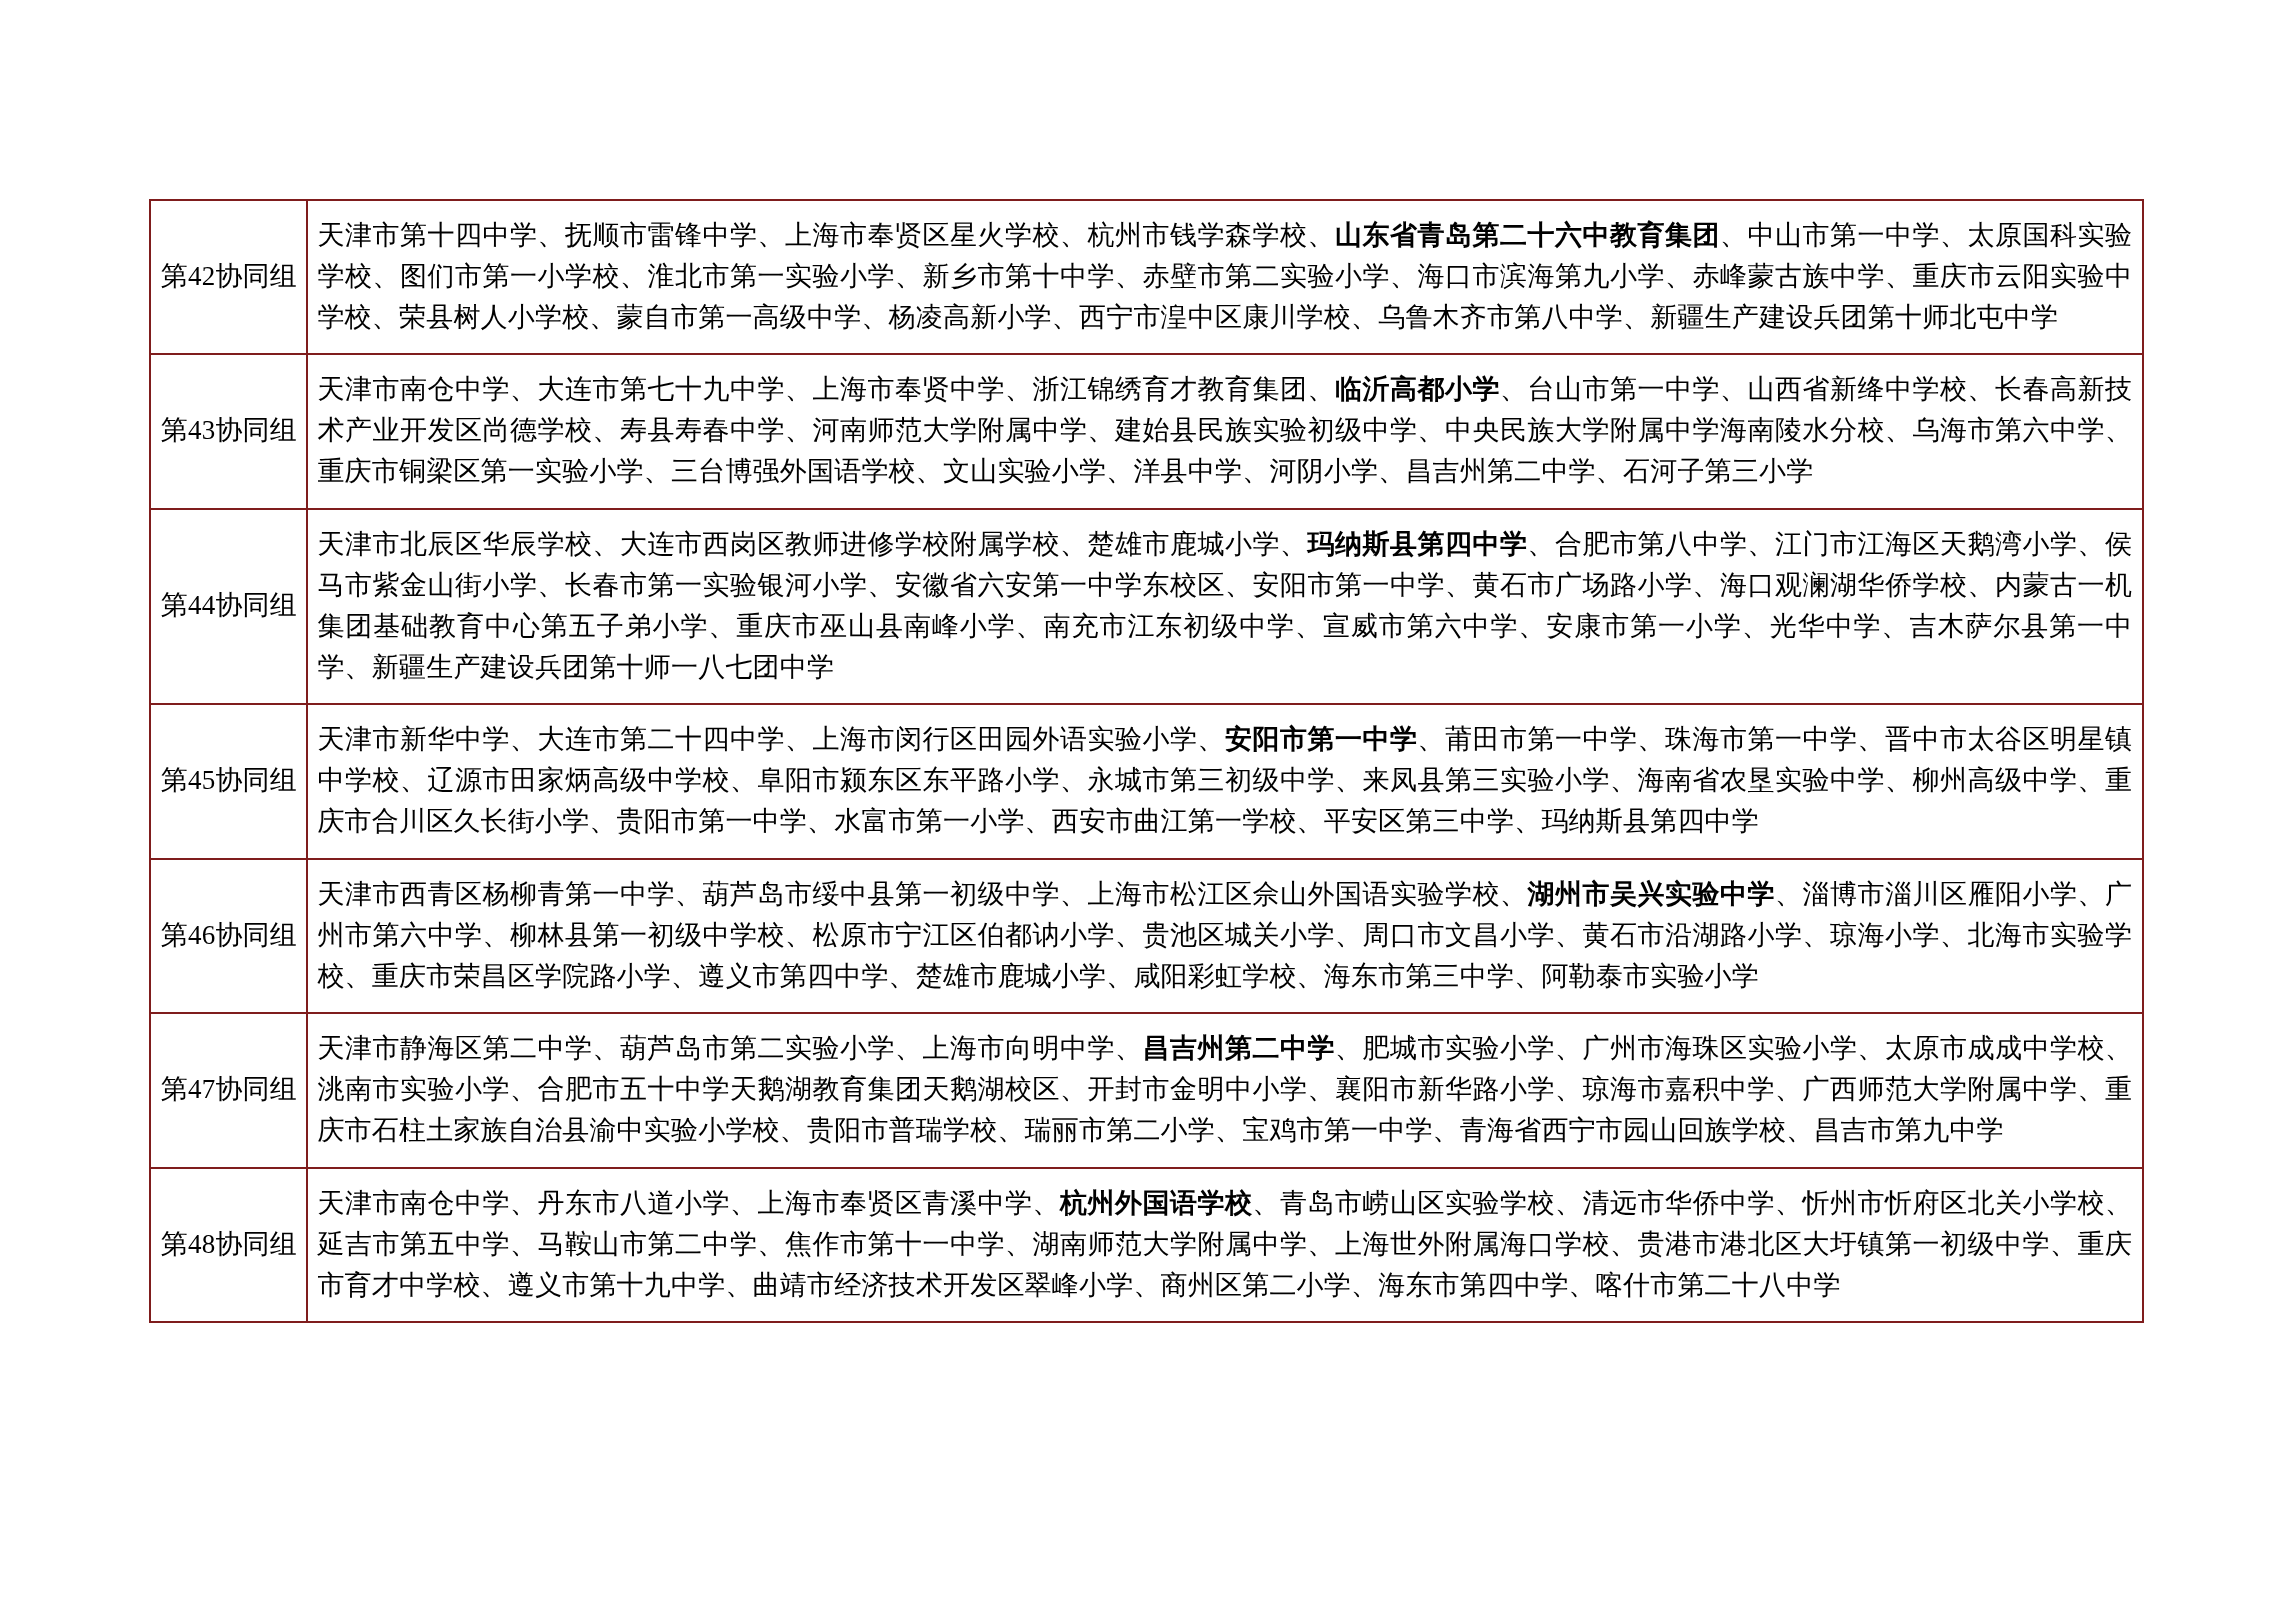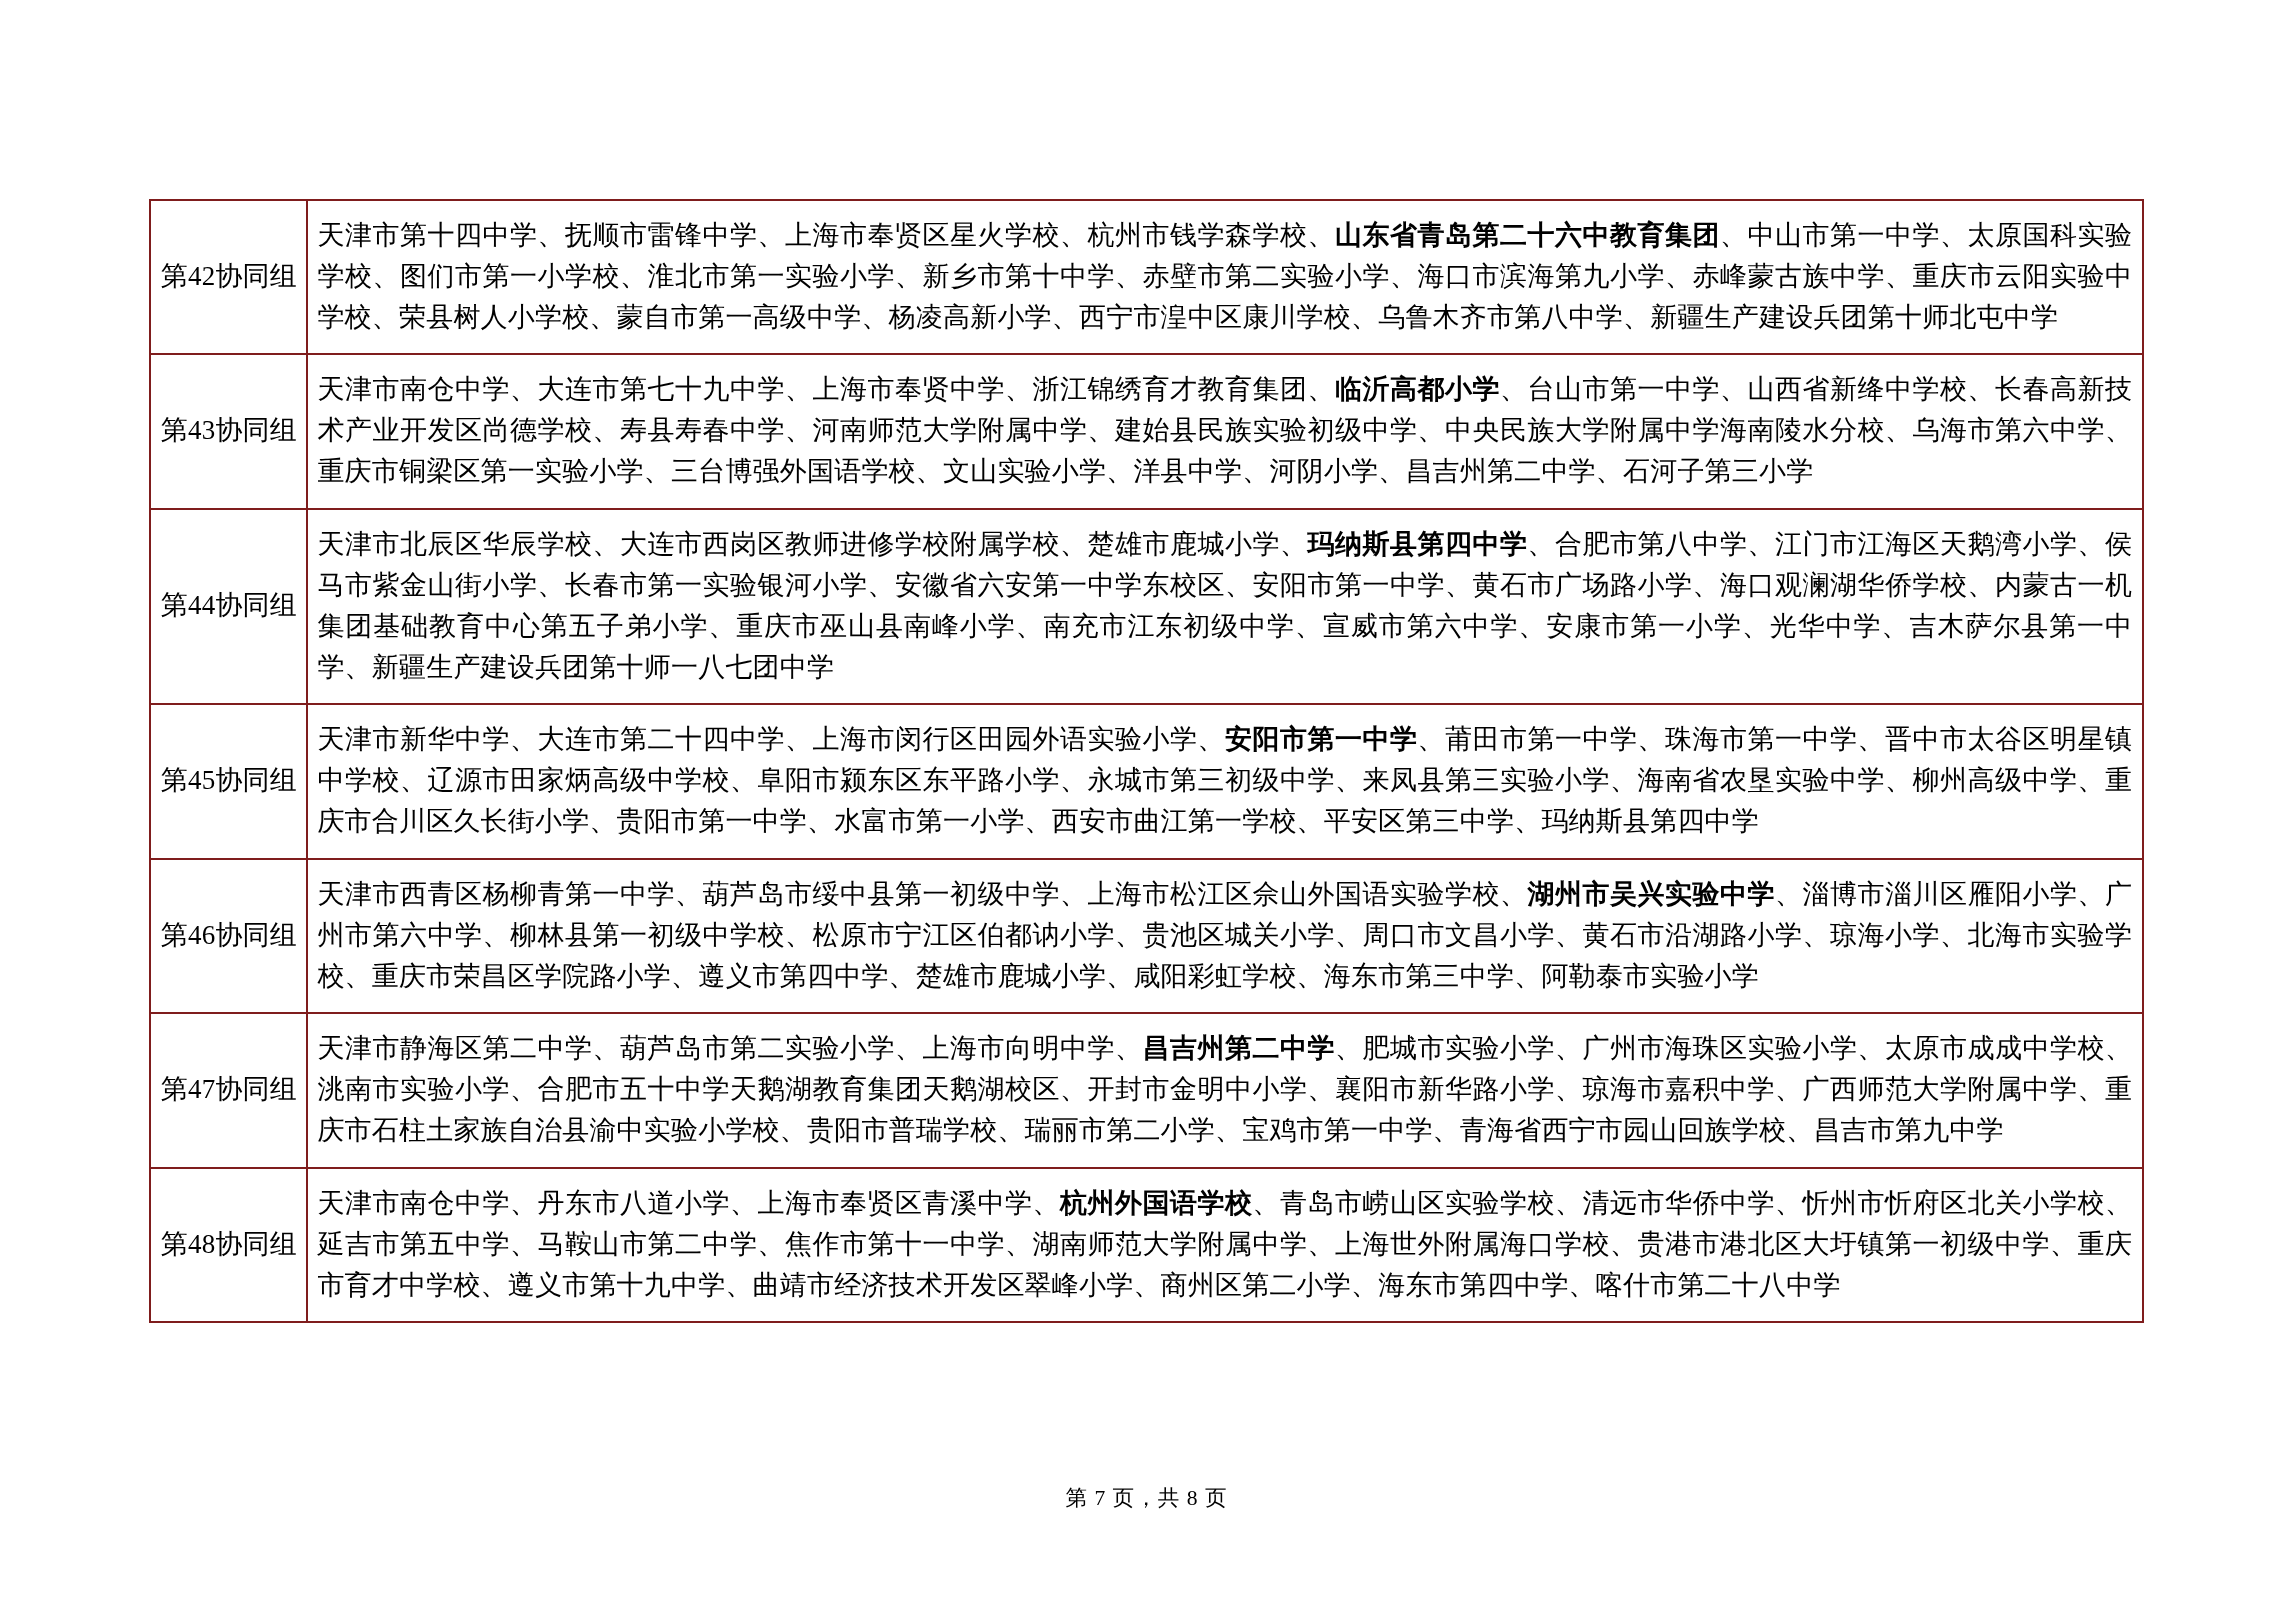--- a/index.html
+++ b/index.html
@@ -108,16 +108,15 @@
       </tr>
       <tr>
         <td class="col-label">第48协同组</td>
         <td class="col-content">
           <span>天津市南仓中学、丹东市八道小学、上海市奉贤区青溪中学、</span><span class="bold">杭州外国语学校</span><span>、青岛市崂山区实验学校、清远市华侨中学、忻州市忻府区北关小学校、延吉市第五中学、马鞍山市第二中学、焦作市第十一中学、湖南师范大学附属中学、上海世外附属海口学校、贵港市港北区大圩镇第一初级中学、重庆市育才中学校、遵义市第十九中学、曲靖市经济技术开发区翠峰小学、商州区第二小学、海东市第四中学、喀什市第二十八中学</span>
         </td>
       </tr>
     </tbody>
   </table>
 
-  <div class="footer">第 7 页，共 8 页</div>
 
 </div>
 
 
 </body></html>

